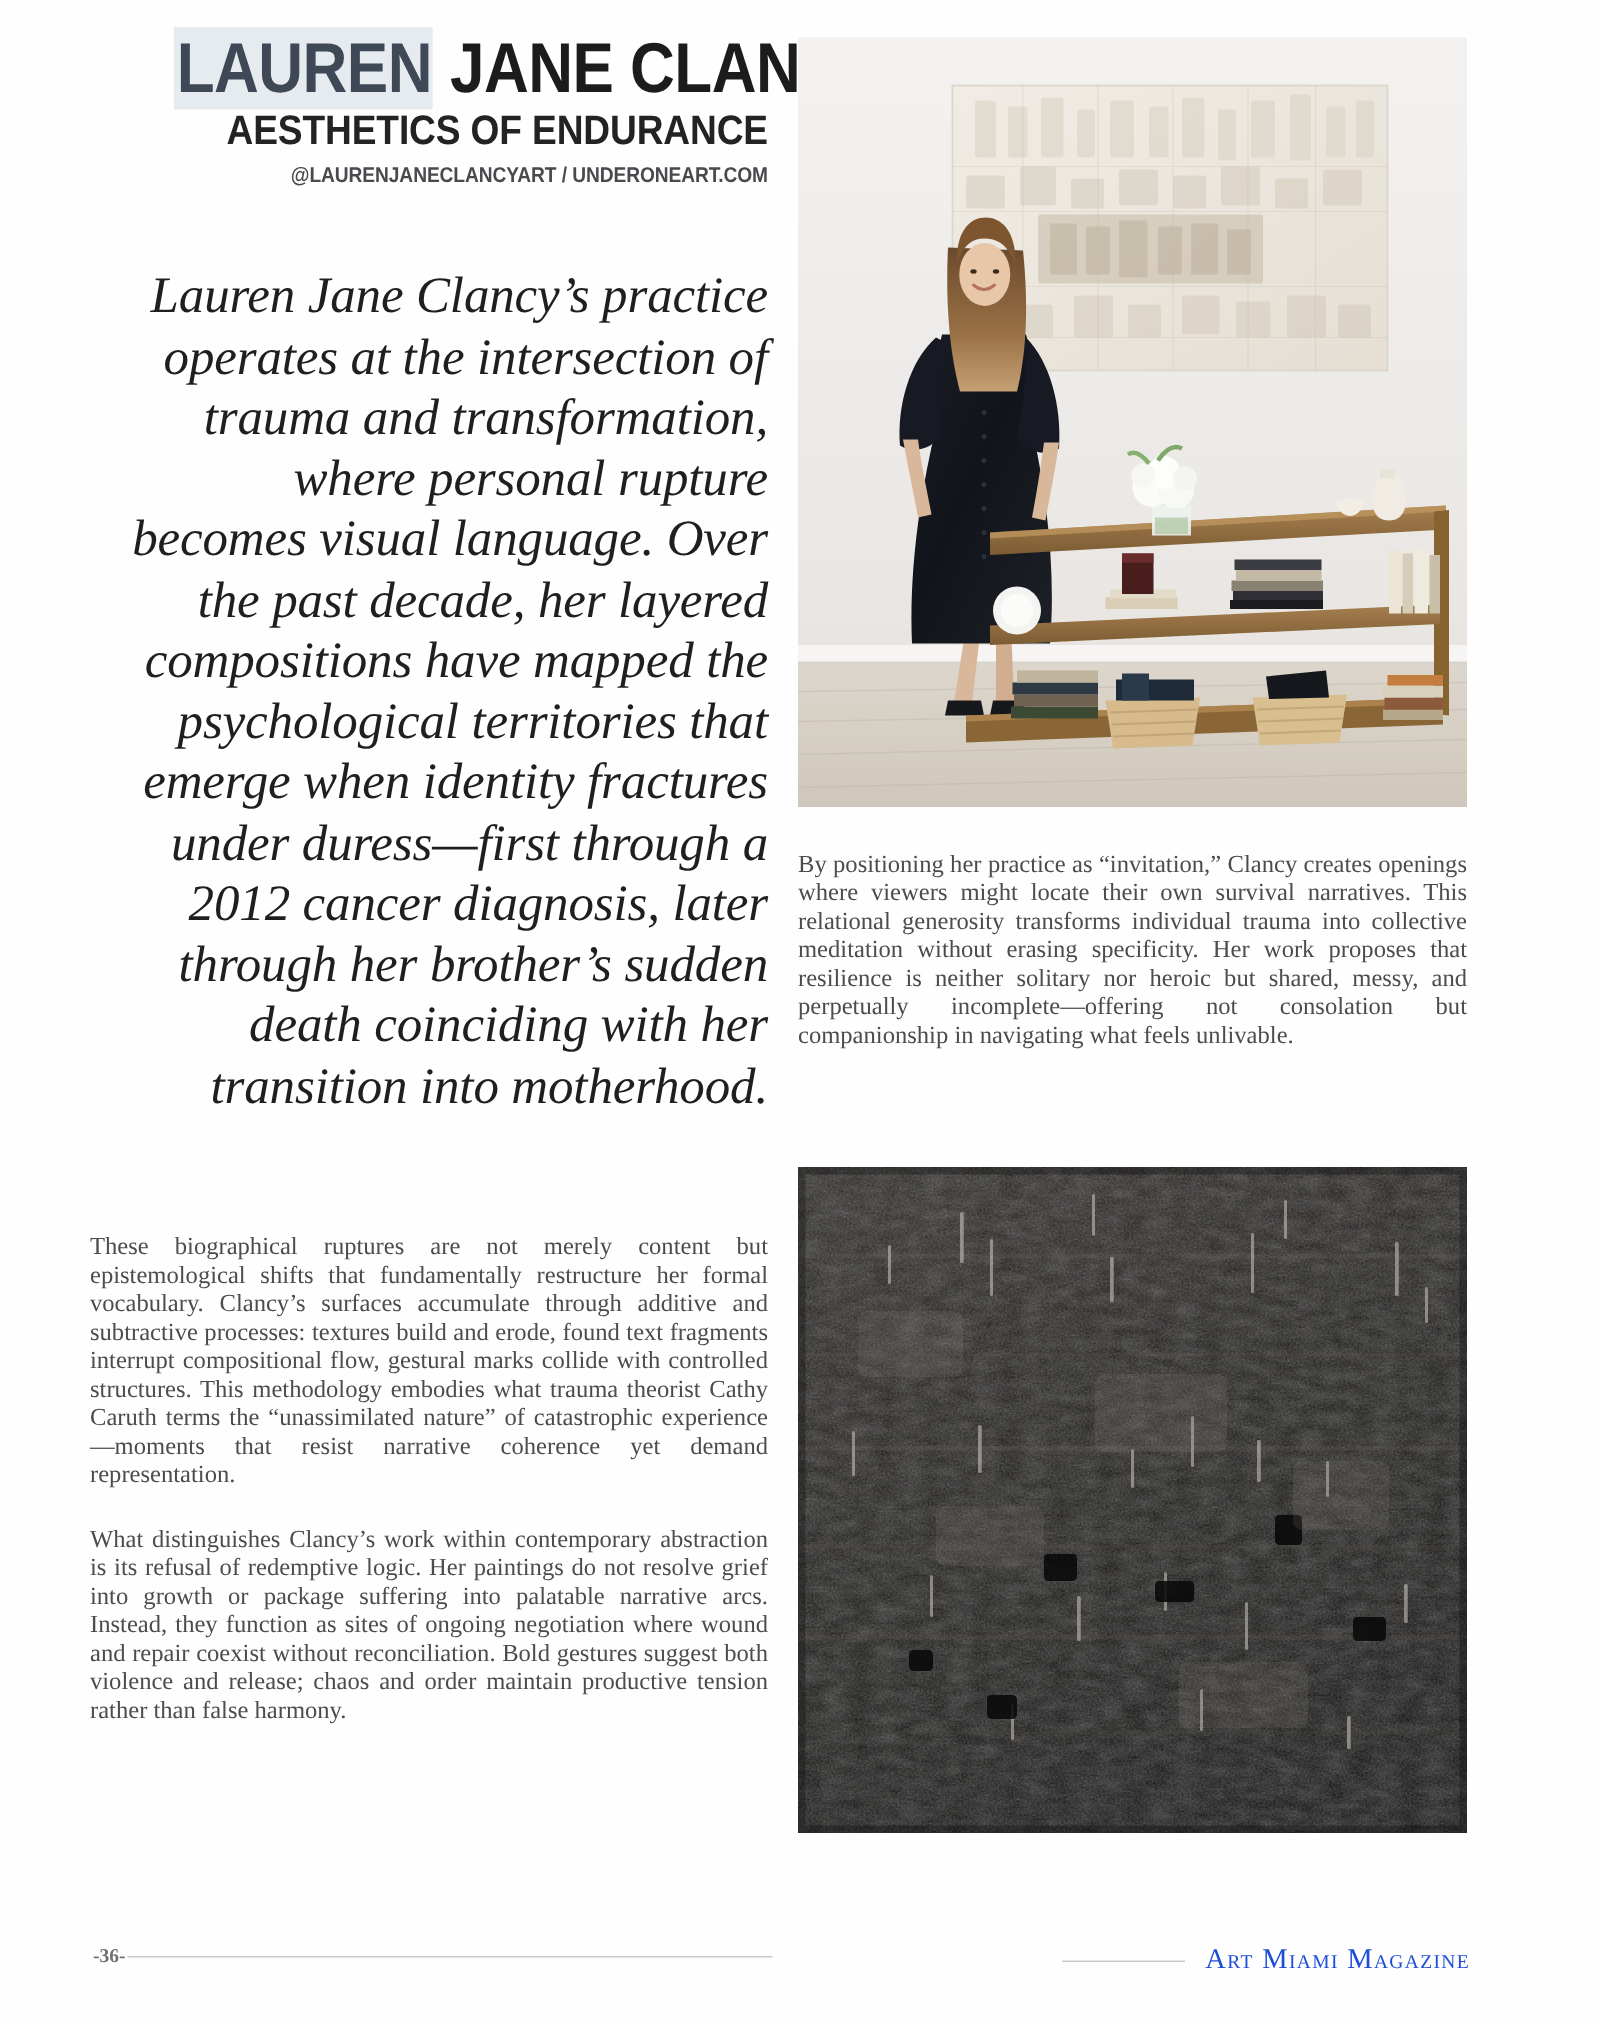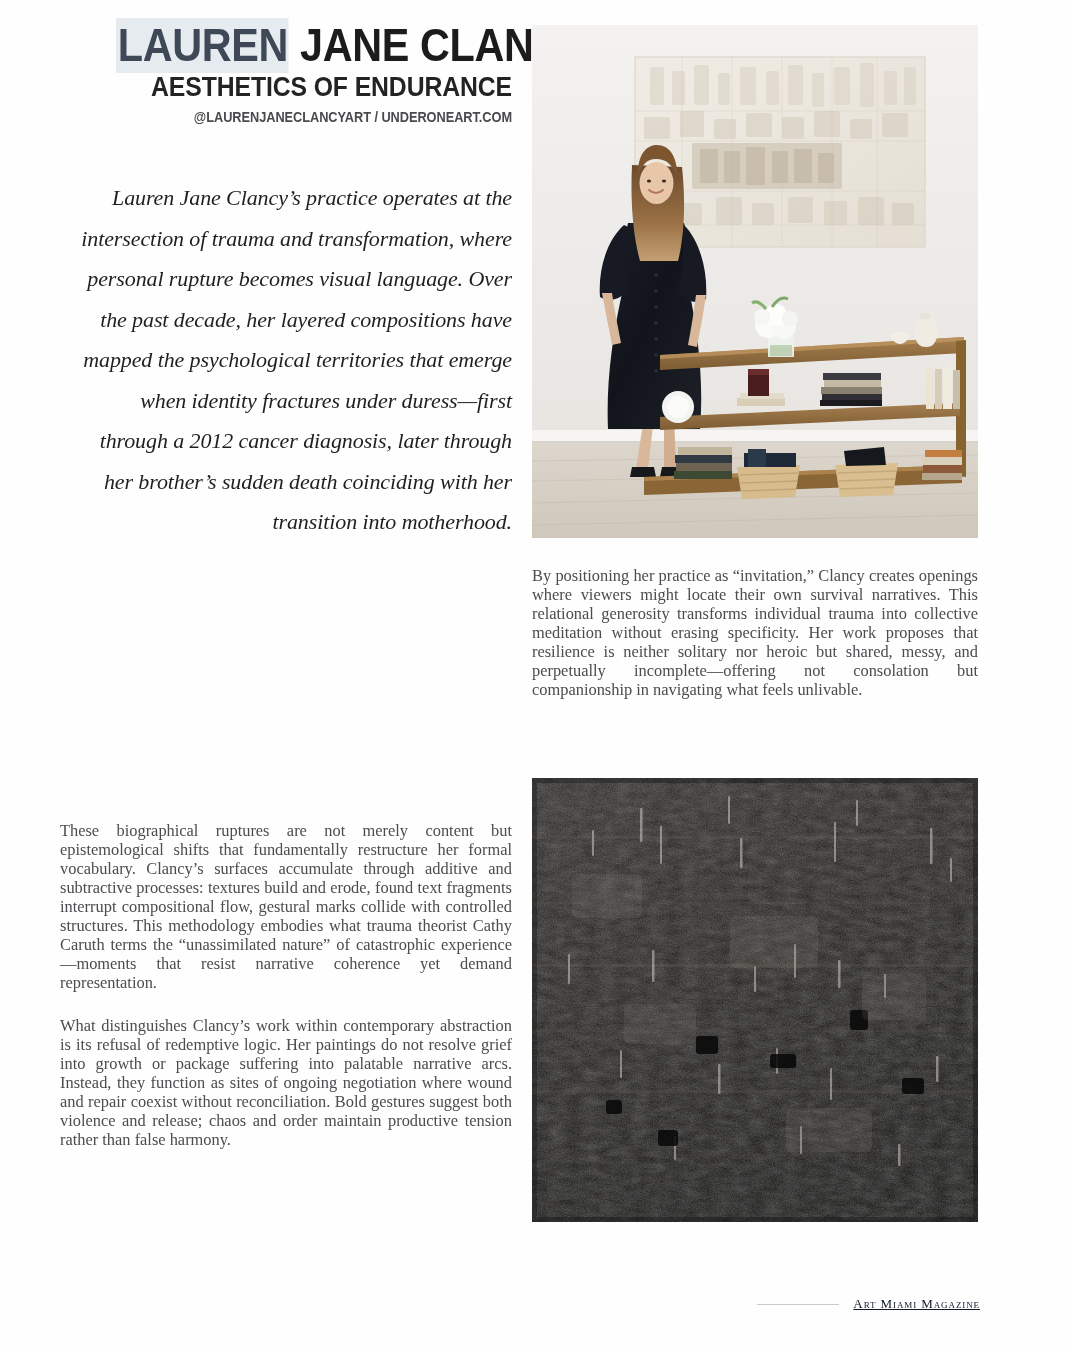--- a/index.html
+++ b/index.html
@@ -76,21 +76,21 @@
   }
 
   
   .intro {
     position: absolute;
     left: 72px;
     top: 178px;
     width: 440px;
     font-family: "Liberation Serif", serif;
     font-style: italic;
-    font-size: 22px;
+    font-size: 34px;
     line-height: 40.5px;
     text-align: right;
     color: #1f1f22;
     letter-spacing: -0.1px;
   }
 
   
   .col-left {
     position: absolute;
     left: 60px;
@@ -176,26 +176,25 @@
     gap: 14px;
   }
   .folio-rule-right {
     display: block;
     height: 1px;
     width: 82px;
     background: #c9c9cc;
   }
   .folio-mag {
     font-family: "Liberation Serif", serif;
-    font-size: 13px;
+    font-size: 19px;
     font-variant: small-caps;
     letter-spacing: 0.9px;
-    color: #0f172a;
+    color: #1d4ed8;
     white-space: nowrap;
-    text-decoration: underline;
   }
 </style>
 </head>
 <body>
 
 <div class="page">
 
   <div class="masthead">
     <div class="title-line"><span class="title-hl">LAUREN</span><span> JANE CLANCY</span></div>
     <div class="subtitle-line">AESTHETICS OF ENDURANCE</div>
@@ -532,19 +531,23 @@
         <rect x="330" y="196" width="64" height="46" rx="6"></rect>
         <rect x="92" y="226" width="72" height="40" rx="6"></rect>
         <rect x="254" y="330" width="86" height="44" rx="6"></rect>
       </g>
 
       <rect x="0" y="0" width="446" height="444" fill="none" stroke="#000" stroke-width="10" opacity="0.28"></rect>
     </svg>
   </div>
 
   <div class="footer">
+    <div class="folio-left">
+      <span class="folio-num">-36-</span>
+      <span class="folio-rule-left"></span>
+    </div>
     <div class="folio-right">
       <span class="folio-rule-right"></span>
       <span class="folio-mag">Art Miami Magazine</span>
     </div>
   </div>
 
 </div>
 
 </body></html>

